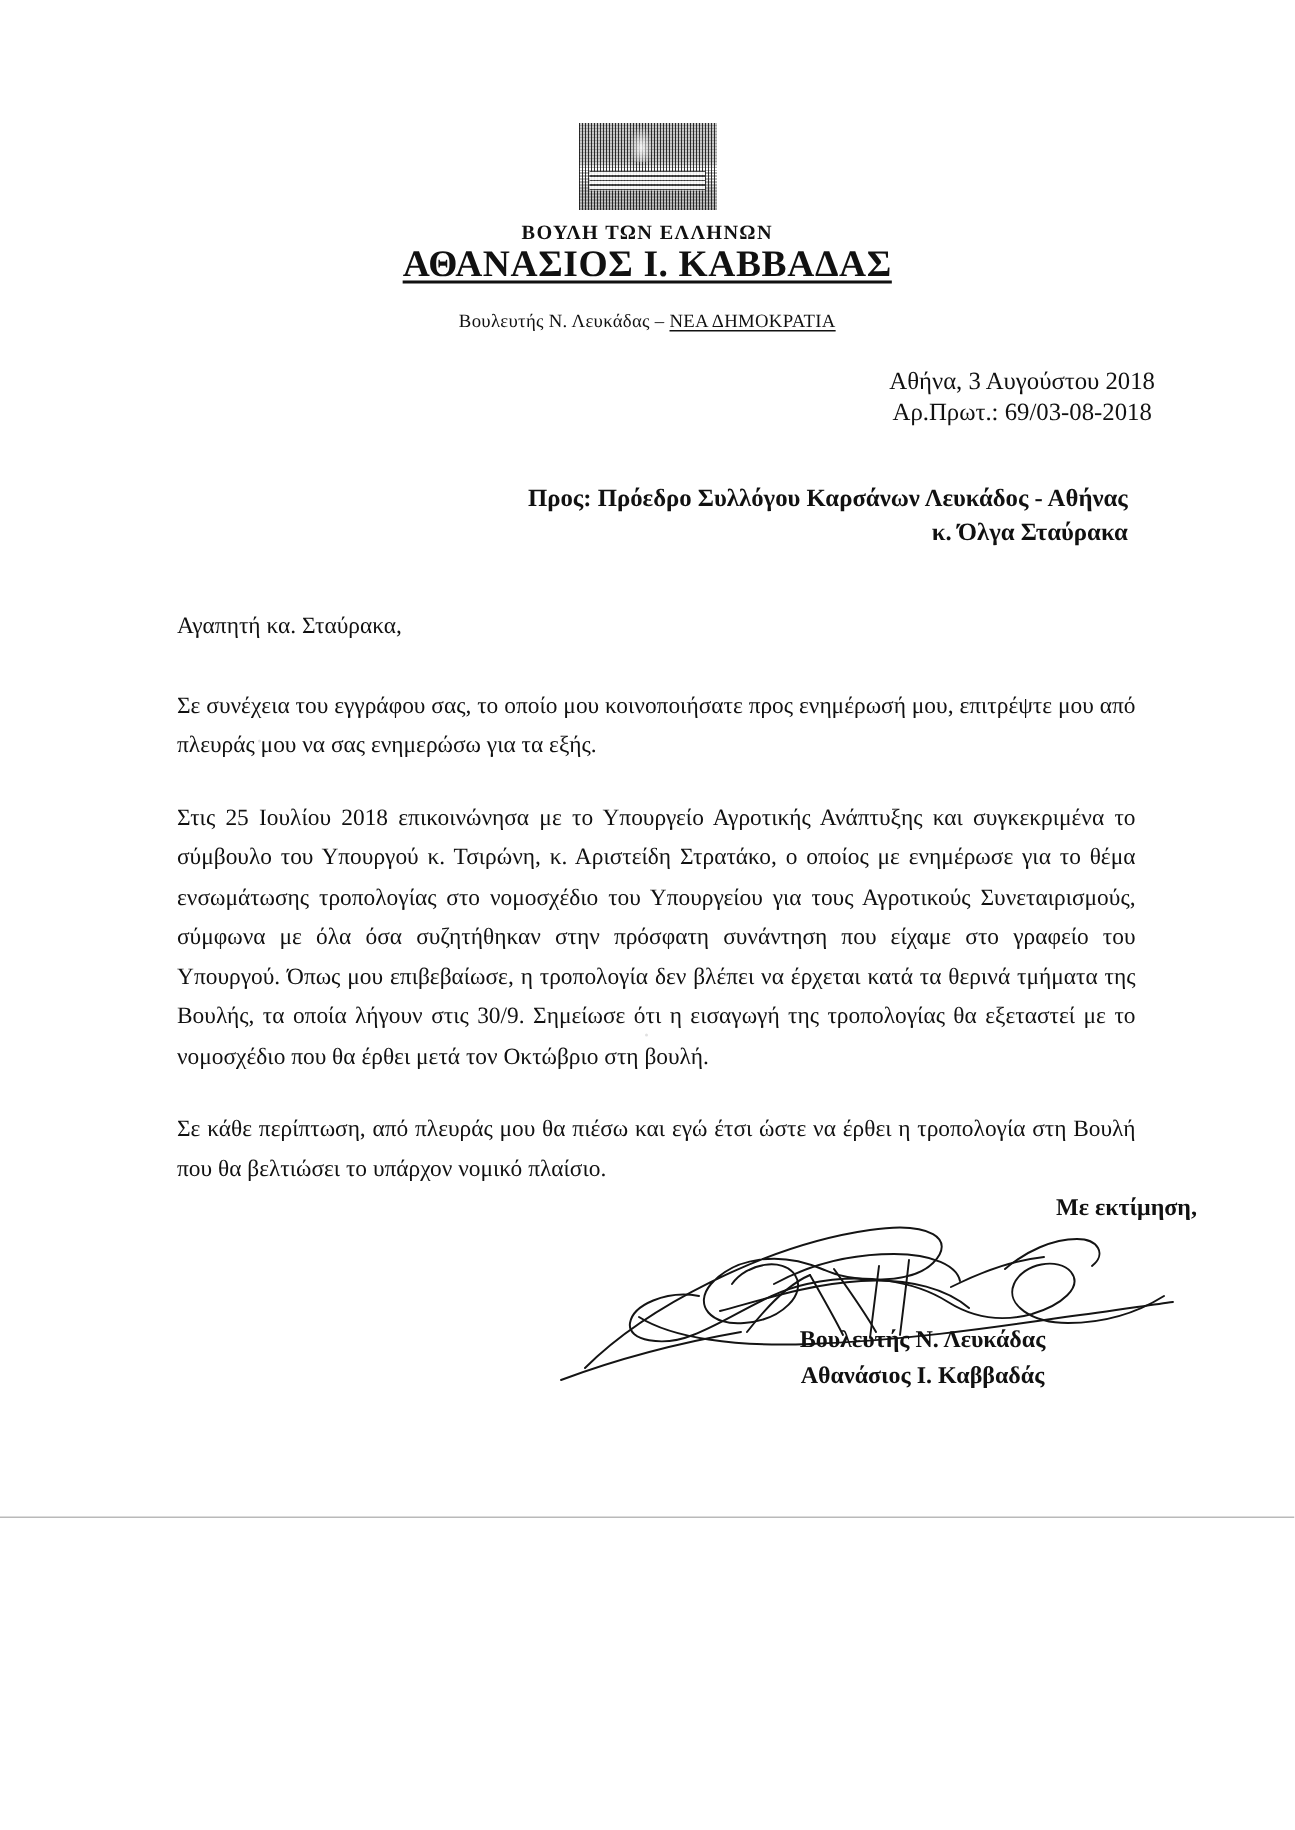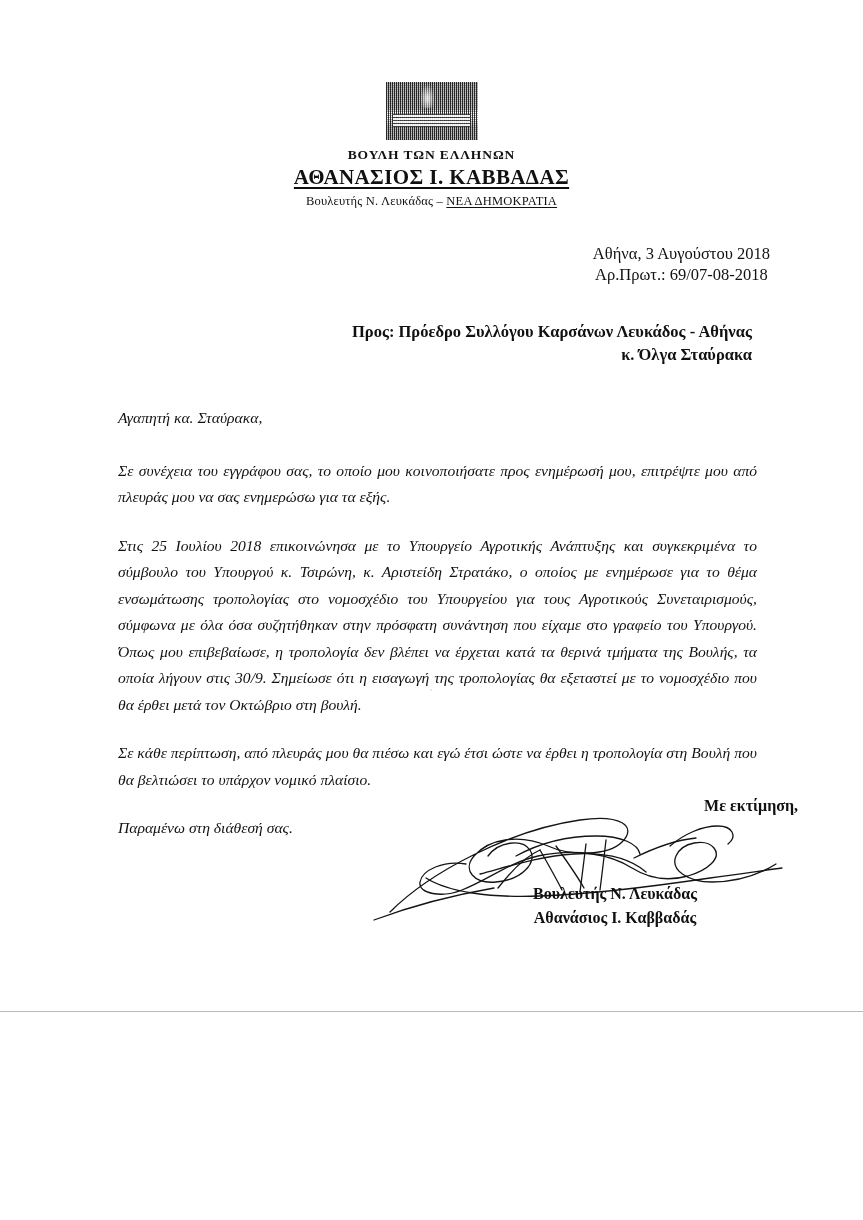--- a/index.html
+++ b/index.html
@@ -68,32 +68,32 @@
     background: radial-gradient(ellipse at 50% 60%, rgba(255,255,255,0.85) 0%, rgba(255,255,255,0.0) 70%);
   }
 
   .lh-line1 {
     font-size: 13.5px;
     font-weight: bold;
     letter-spacing: 0.9px;
     line-height: 17px;
   }
   .lh-line2 {
-    font-size: 21px;
+    font-size: 25px;
     font-weight: bold;
     letter-spacing: 0.4px;
     line-height: 26px;
     margin-top: 1px;
     text-decoration: underline;
     text-underline-offset: 3px;
   }
   .lh-line3 {
     font-size: 12.5px;
     line-height: 17px;
-    margin-top: 3px;
+    margin-top: 16px;
     letter-spacing: 0.2px;
   }
   .lh-line3 .nd {
     text-decoration: underline;
     text-underline-offset: 2px;
   }
 
   
   .dateblock {
     position: absolute;
@@ -125,21 +125,20 @@
     top: 405px;
     left: 118px;
     width: 644px;
     font-size: 15.6px;
     line-height: 26.5px;
   }
   .body p {
     margin: 0 5px 22px 0;
     text-align: justify;
     text-justify: inter-word;
-    font-style: italic;
   }
   .body p.noj {
     text-align: left;
   }
   .salutation {
     margin-bottom: 26px !important;
   }
 
   
   .closing {
@@ -187,34 +186,33 @@
 
   <div class="letterhead">
     <div class="emblem"></div>
     <div class="lh-line1">ΒΟΥΛΗ ΤΩΝ ΕΛΛΗΝΩΝ</div>
     <div class="lh-line2">ΑΘΑΝΑΣΙΟΣ Ι. ΚΑΒΒΑΔΑΣ</div>
     <div class="lh-line3"><span>Βουλευτής Ν. Λευκάδας – </span><span class="nd">ΝΕΑ ΔΗΜΟΚΡΑΤΙΑ</span></div>
   </div>
 
   <div class="dateblock">
     <div>Αθήνα,  3 Αυγούστου 2018</div>
-    <div>Αρ.Πρωτ.: 69/07-08-2018</div>
+    <div>Αρ.Πρωτ.: 69/03-08-2018</div>
   </div>
 
   <div class="recipient">
     <span>Προς: Πρόεδρο Συλλόγου Καρσάνων Λευκάδος - Αθήνας</span>
     <span class="r2">κ. Όλγα Σταύρακα</span>
   </div>
 
   <div class="body">
     <p class="noj salutation">Αγαπητή κα. Σταύρακα,</p>
     <p>Σε συνέχεια του εγγράφου σας, το οποίο μου κοινοποιήσατε προς ενημέρωσή μου, επιτρέψτε μου από πλευράς μου να σας ενημερώσω για τα εξής.</p>
     <p>Στις 25 Ιουλίου 2018 επικοινώνησα με το Υπουργείο Αγροτικής Ανάπτυξης και συγκεκριμένα το σύμβουλο του Υπουργού κ. Τσιρώνη, κ. Αριστείδη Στρατάκο, ο οποίος με ενημέρωσε για το θέμα ενσωμάτωσης τροπολογίας στο νομοσχέδιο του Υπουργείου για τους Αγροτικούς Συνεταιρισμούς, σύμφωνα με όλα όσα συζητήθηκαν στην πρόσφατη συνάντηση που είχαμε στο γραφείο του Υπουργού. Όπως μου επιβεβαίωσε, η τροπολογία δεν βλέπει να έρχεται κατά τα θερινά τμήματα της Βουλής, τα οποία λήγουν στις 30/9. Σημείωσε ότι η εισαγωγή της τροπολογίας θα εξεταστεί με το νομοσχέδιο που θα έρθει μετά τον Οκτώβριο στη βουλή.</p>
     <p>Σε κάθε περίπτωση, από πλευράς μου θα πιέσω και εγώ έτσι ώστε να έρθει η τροπολογία στη Βουλή που θα βελτιώσει το υπάρχον νομικό πλαίσιο.</p>
-    <p class="noj">Παραμένω στη διάθεσή σας.</p>
   </div>
 
   <div class="closing">Με εκτίμηση,</div>
 
   <div class="sigwrap">
     <svg width="420" height="110" viewBox="0 0 420 110" fill="none" xmlns="http://www.w3.org/2000/svg">
       <g stroke="#141414" stroke-width="1.3" fill="none" stroke-linecap="round" stroke-linejoin="round">
         <path d="M20 100 C60 60, 140 18, 210 8 C250 2, 268 14, 252 30 C238 44, 200 44, 178 34 C150 22, 120 26, 104 44 C92 58, 104 72, 126 70 C152 68, 168 50, 160 38 C152 26, 128 30, 118 44"></path>
         <path d="M96 52 C74 48, 52 58, 50 70 C48 82, 72 86, 92 78 C118 68, 140 50, 168 44 C206 36, 240 42, 262 56 C278 66, 296 70, 318 64 C338 58, 352 46, 344 36 C336 26, 312 30, 306 44 C300 58, 318 70, 342 70 C368 70, 390 62, 406 52"></path>
         <path d="M110 62 C140 54, 170 44, 204 42 C238 40, 262 48, 276 60"></path>

